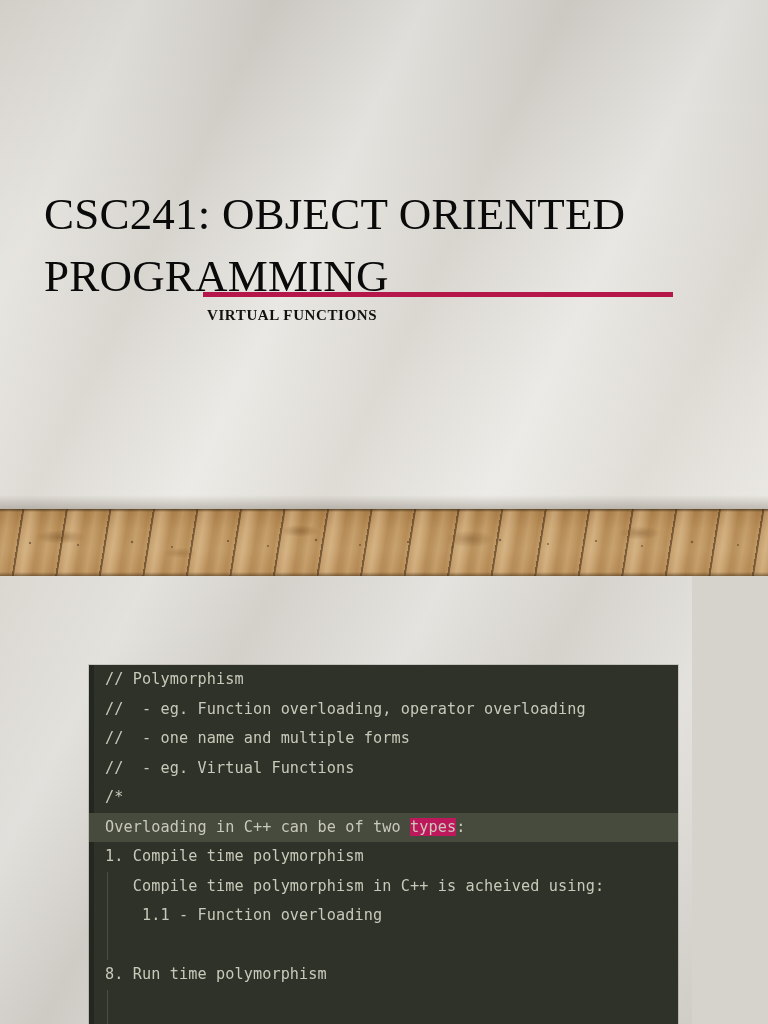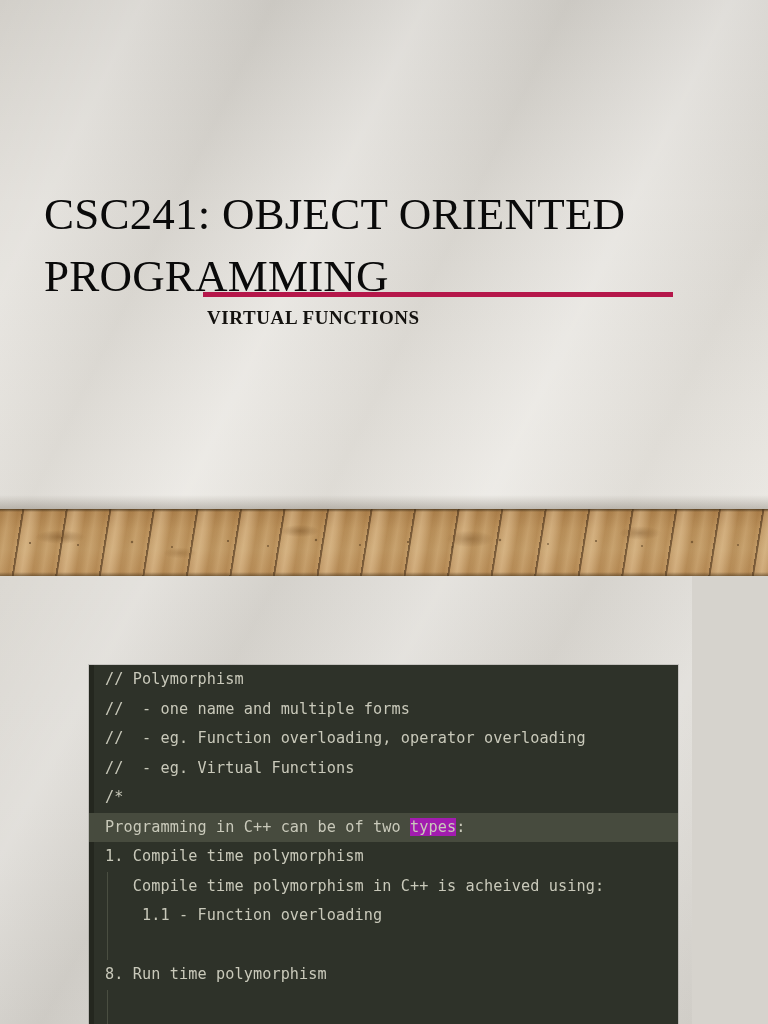--- a/index.html
+++ b/index.html
@@ -179,21 +179,21 @@
     height: 5px;
     background: #b5174a;
   }
 
   .slide-subtitle {
     position: absolute;
     left: 163px;
     top: 124px;
     font-family: "Liberation Serif", serif;
     font-weight: 700;
-    font-size: 19px;
+    font-size: 15px;
     letter-spacing: 0.6px;
     color: #14120f;
     text-transform: uppercase;
   }
 
   
   .slide-two {
     position: absolute;
     left: 0;
     top: 576px;
@@ -256,21 +256,21 @@
   .code-line .guide {
     position: absolute;
     left: 18px;
     top: 0;
     bottom: 0;
     width: 1px;
     background: #4a4e41;
   }
 
   .sel {
-    background: #a21caf;
+    background: #be185d;
   }
 
   
 </style>
 </head>
 <body>
 
 <div id="page">
 
   <section class="slide-one">
@@ -296,25 +296,25 @@
     </div>
 
   </section>
 
   <section class="slide-two">
 
     <div class="code-card">
       <div class="left-bar"></div>
       <div class="code-lines" id="code-lines">
           <div class="code-line"><span>// Polymorphism</span></div>
+          <div class="code-line"><span>//  - eg. Function overloading, operator overloading</span></div>
           <div class="code-line"><span>//  - one name and multiple forms</span></div>
-          <div class="code-line"><span>//  - eg. Function overloading, operator overloading</span></div>
           <div class="code-line"><span>//  - eg. Virtual Functions</span></div>
           <div class="code-line"><span>/*</span></div>
-          <div class="code-line hl"><span>Programming in C++ can be of two </span><span class="sel">types</span><span>:</span></div>
+          <div class="code-line hl"><span>Overloading in C++ can be of two </span><span class="sel">types</span><span>:</span></div>
           <div class="code-line"><span>1. Compile time polymorphism</span></div>
           <div class="code-line"><span class="guide"></span><span>   Compile time polymorphism in C++ is acheived using:</span></div>
           <div class="code-line"><span class="guide"></span><span>    1.1 - Function overloading</span></div>
           <div class="code-line"><span class="guide"></span></div>
           <div class="code-line"><span>8. Run time polymorphism</span></div>
           <div class="code-line"><span class="guide"></span></div>
           <div class="code-line"><span class="guide"></span></div>
         </div>
     </div>
 

